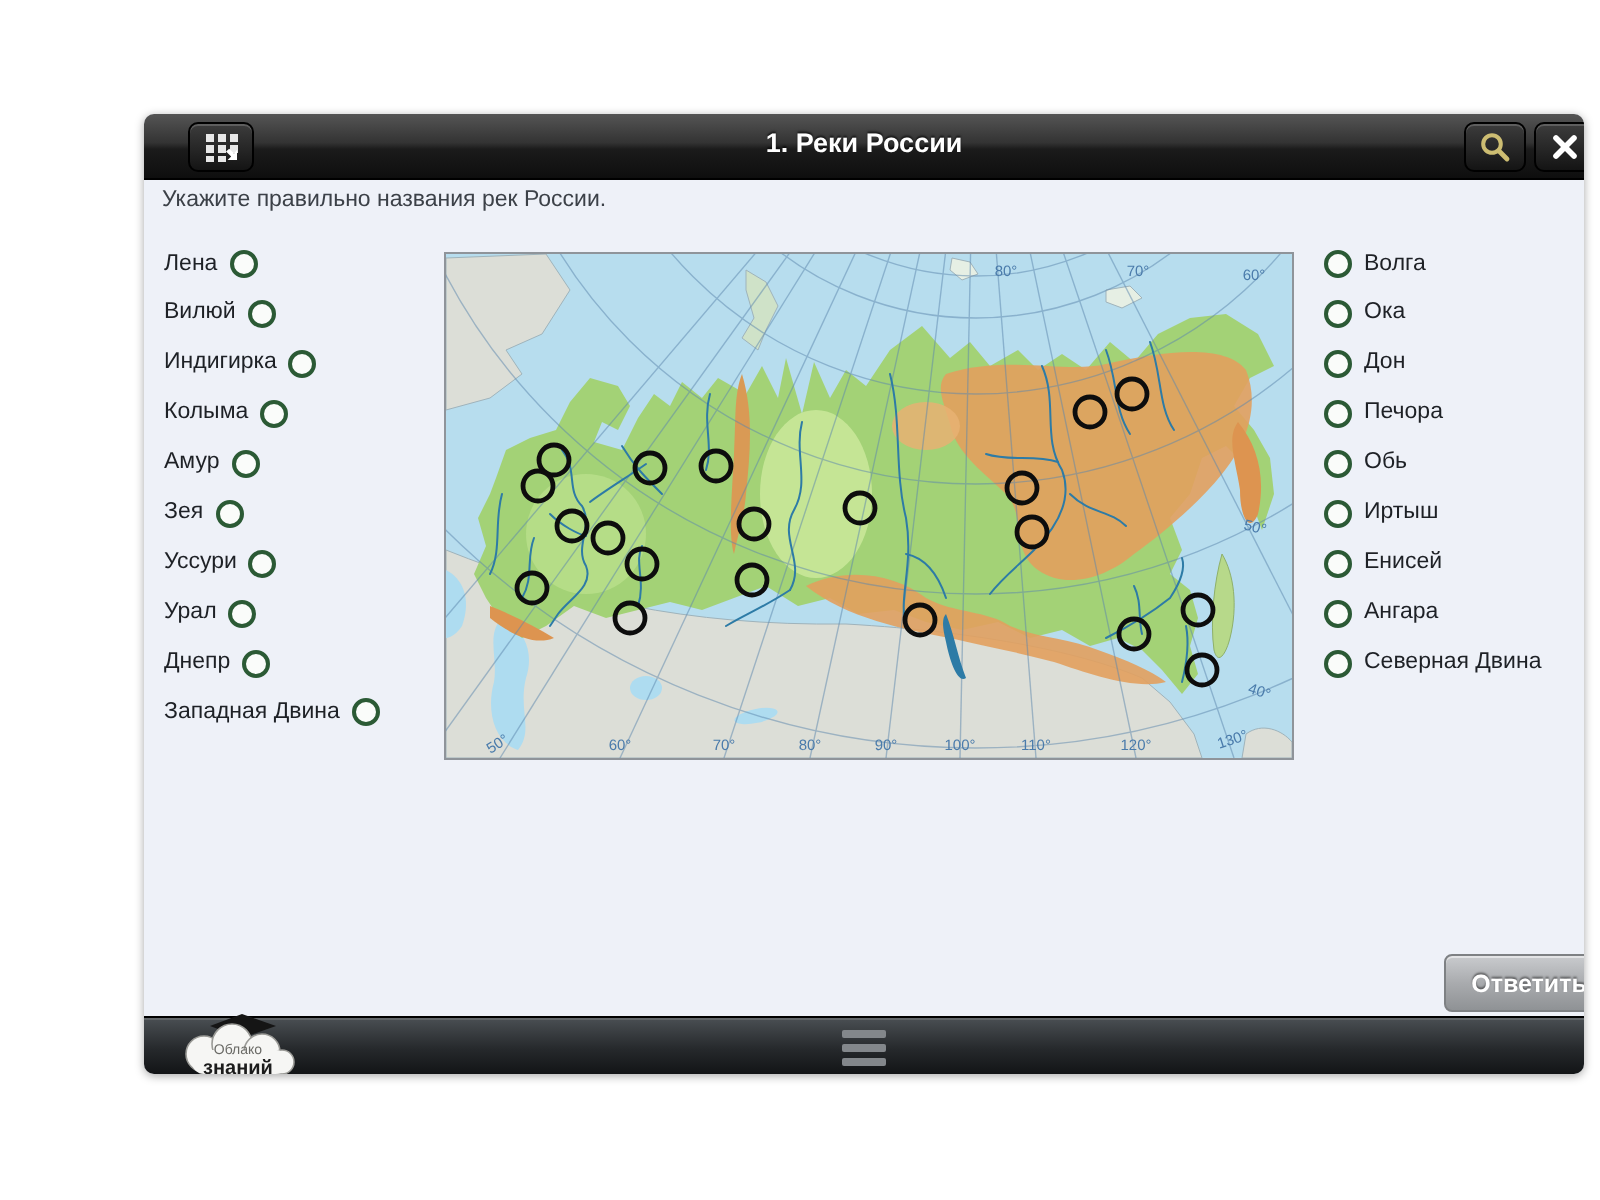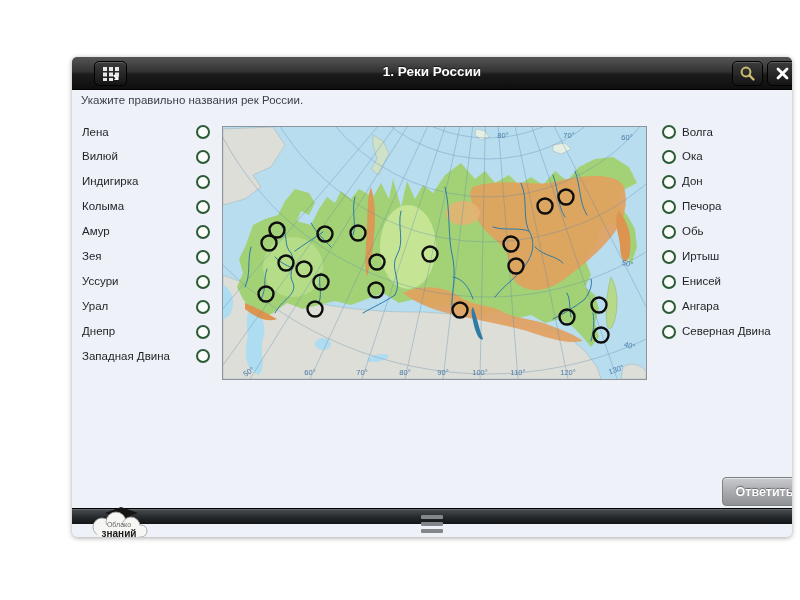--- a/index.html
+++ b/index.html
@@ -28,21 +28,21 @@
   .btn-search   { left:660px; width:31px; }
   .btn-close    { left:695px; width:31px; }
   
   .instruction {
     position:absolute; left:9px; top:37px; font-size:11.5px; color:#3c4148;
   }
   .col { position:absolute; top:63px; display:flex; flex-direction:column; }
   .col-left  { left:10px;  width:128px; }
   .col-right { left:590px; width:126px; }
   .opt-row { display:flex; align-items:center; min-height:24.9px; gap:6px; }
-  .col-left  .opt-row { justify-content:space-between; }
+  .col-left  .opt-row { justify-content:flex-start; }
   .col-right .opt-row { justify-content:flex-start; }
   .opt-label { font-size:11.5px; color:#1e2126; line-height:1.2; }
   .col-left .opt-label  { text-align:right; max-width:106px; }
   .col-right .opt-label { text-align:left;  max-width:104px; }
   .radio {
     width:14px; height:14px; min-width:14px; border-radius:50%;
     border:2.2px solid #2b5a35; background:#fafcfa; cursor:pointer;
   }
   .map-frame {
     position:absolute; left:150px; top:69px; width:425px; height:254px;
@@ -52,21 +52,21 @@
   .answer-btn {
     position:absolute; left:650px; top:420px; width:85px; height:29px;
     border-radius:4px; border:1px solid #7e8184;
     background:linear-gradient(#c9cbce, #a9abae 50%, #8f9295);
     color:#fff; font-size:12.5px; font-weight:bold; text-shadow:0 -1px 1px rgba(0,0,0,.45);
     display:flex; align-items:center; justify-content:center; cursor:pointer;
     box-shadow:inset 0 1px 0 rgba(255,255,255,.5);
   }
   
   .bottombar {
-    position:absolute; left:0; top:451px; width:720px; height:16px;
+    position:absolute; left:0; top:451px; width:720px; height:29px;
     background:linear-gradient(#4a4f53, #26292c 55%, #121416 100%);
     border-top:1px solid #000; box-shadow:inset 0 1px 0 rgba(255,255,255,.14);padding-left:14px;
   }
   .logo { position:absolute; left:8px; top:-6px; cursor:pointer; }
   .grip {
     position:absolute; left:50%; top:6px; transform:translateX(-50%);
     display:flex; flex-direction:column; gap:3px; cursor:pointer;
   }
   .grip span { width:22px; height:4px; background:#83878b; border-radius:1px; }
 </style>

